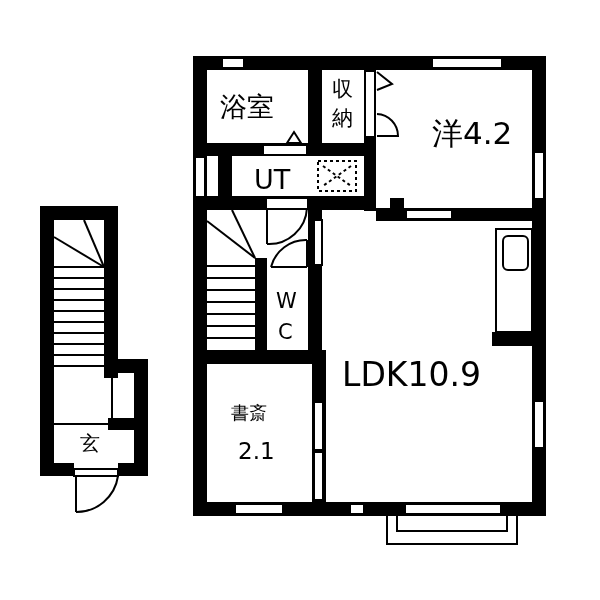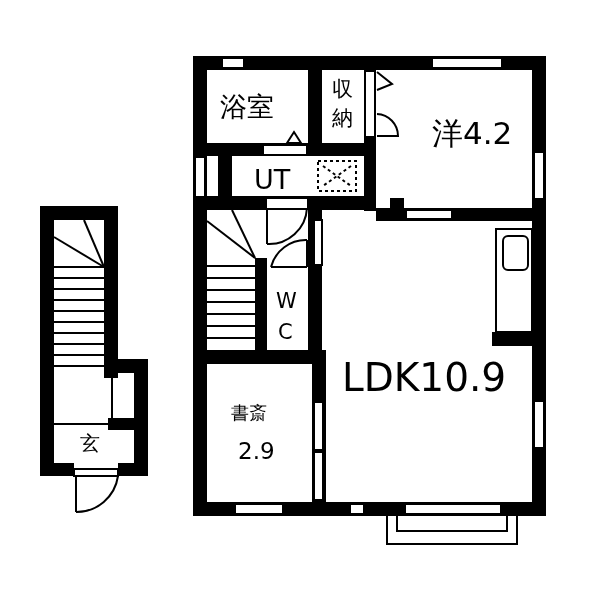--- a/index.html
+++ b/index.html
@@ -133,17 +133,17 @@
     </g>
   </svg>
 
   <div class="lbl" style="left:220px;top:93px;font-size:27px;">浴室</div>
   <div class="lbl" style="left:332px;top:79px;font-size:21px;">収</div>
   <div class="lbl" style="left:332px;top:108px;font-size:21px;">納</div>
   <div class="lbl" style="left:432px;top:118px;font-size:31px;">洋4.2</div>
   <div class="lbl" style="left:254px;top:166px;font-size:27px;">UT</div>
   <div class="lbl" style="left:276px;top:291px;font-size:21px;">W</div>
   <div class="lbl" style="left:278px;top:322px;font-size:21px;">C</div>
-  <div class="lbl" style="left:342px;top:358px;font-size:39px;">LDK10.9</div>
+  <div class="lbl" style="left:342px;top:358px;font-size:33px;">LDK10.9</div>
   <div class="lbl" style="left:231px;top:404px;font-size:18px;">書斎</div>
-  <div class="lbl" style="left:238px;top:440px;font-size:23px;">2.9</div>
+  <div class="lbl" style="left:238px;top:440px;font-size:23px;">2.1</div>
   <div class="lbl" style="left:80px;top:433px;font-size:20px;">玄</div>
 </div>
 
 </body></html>

